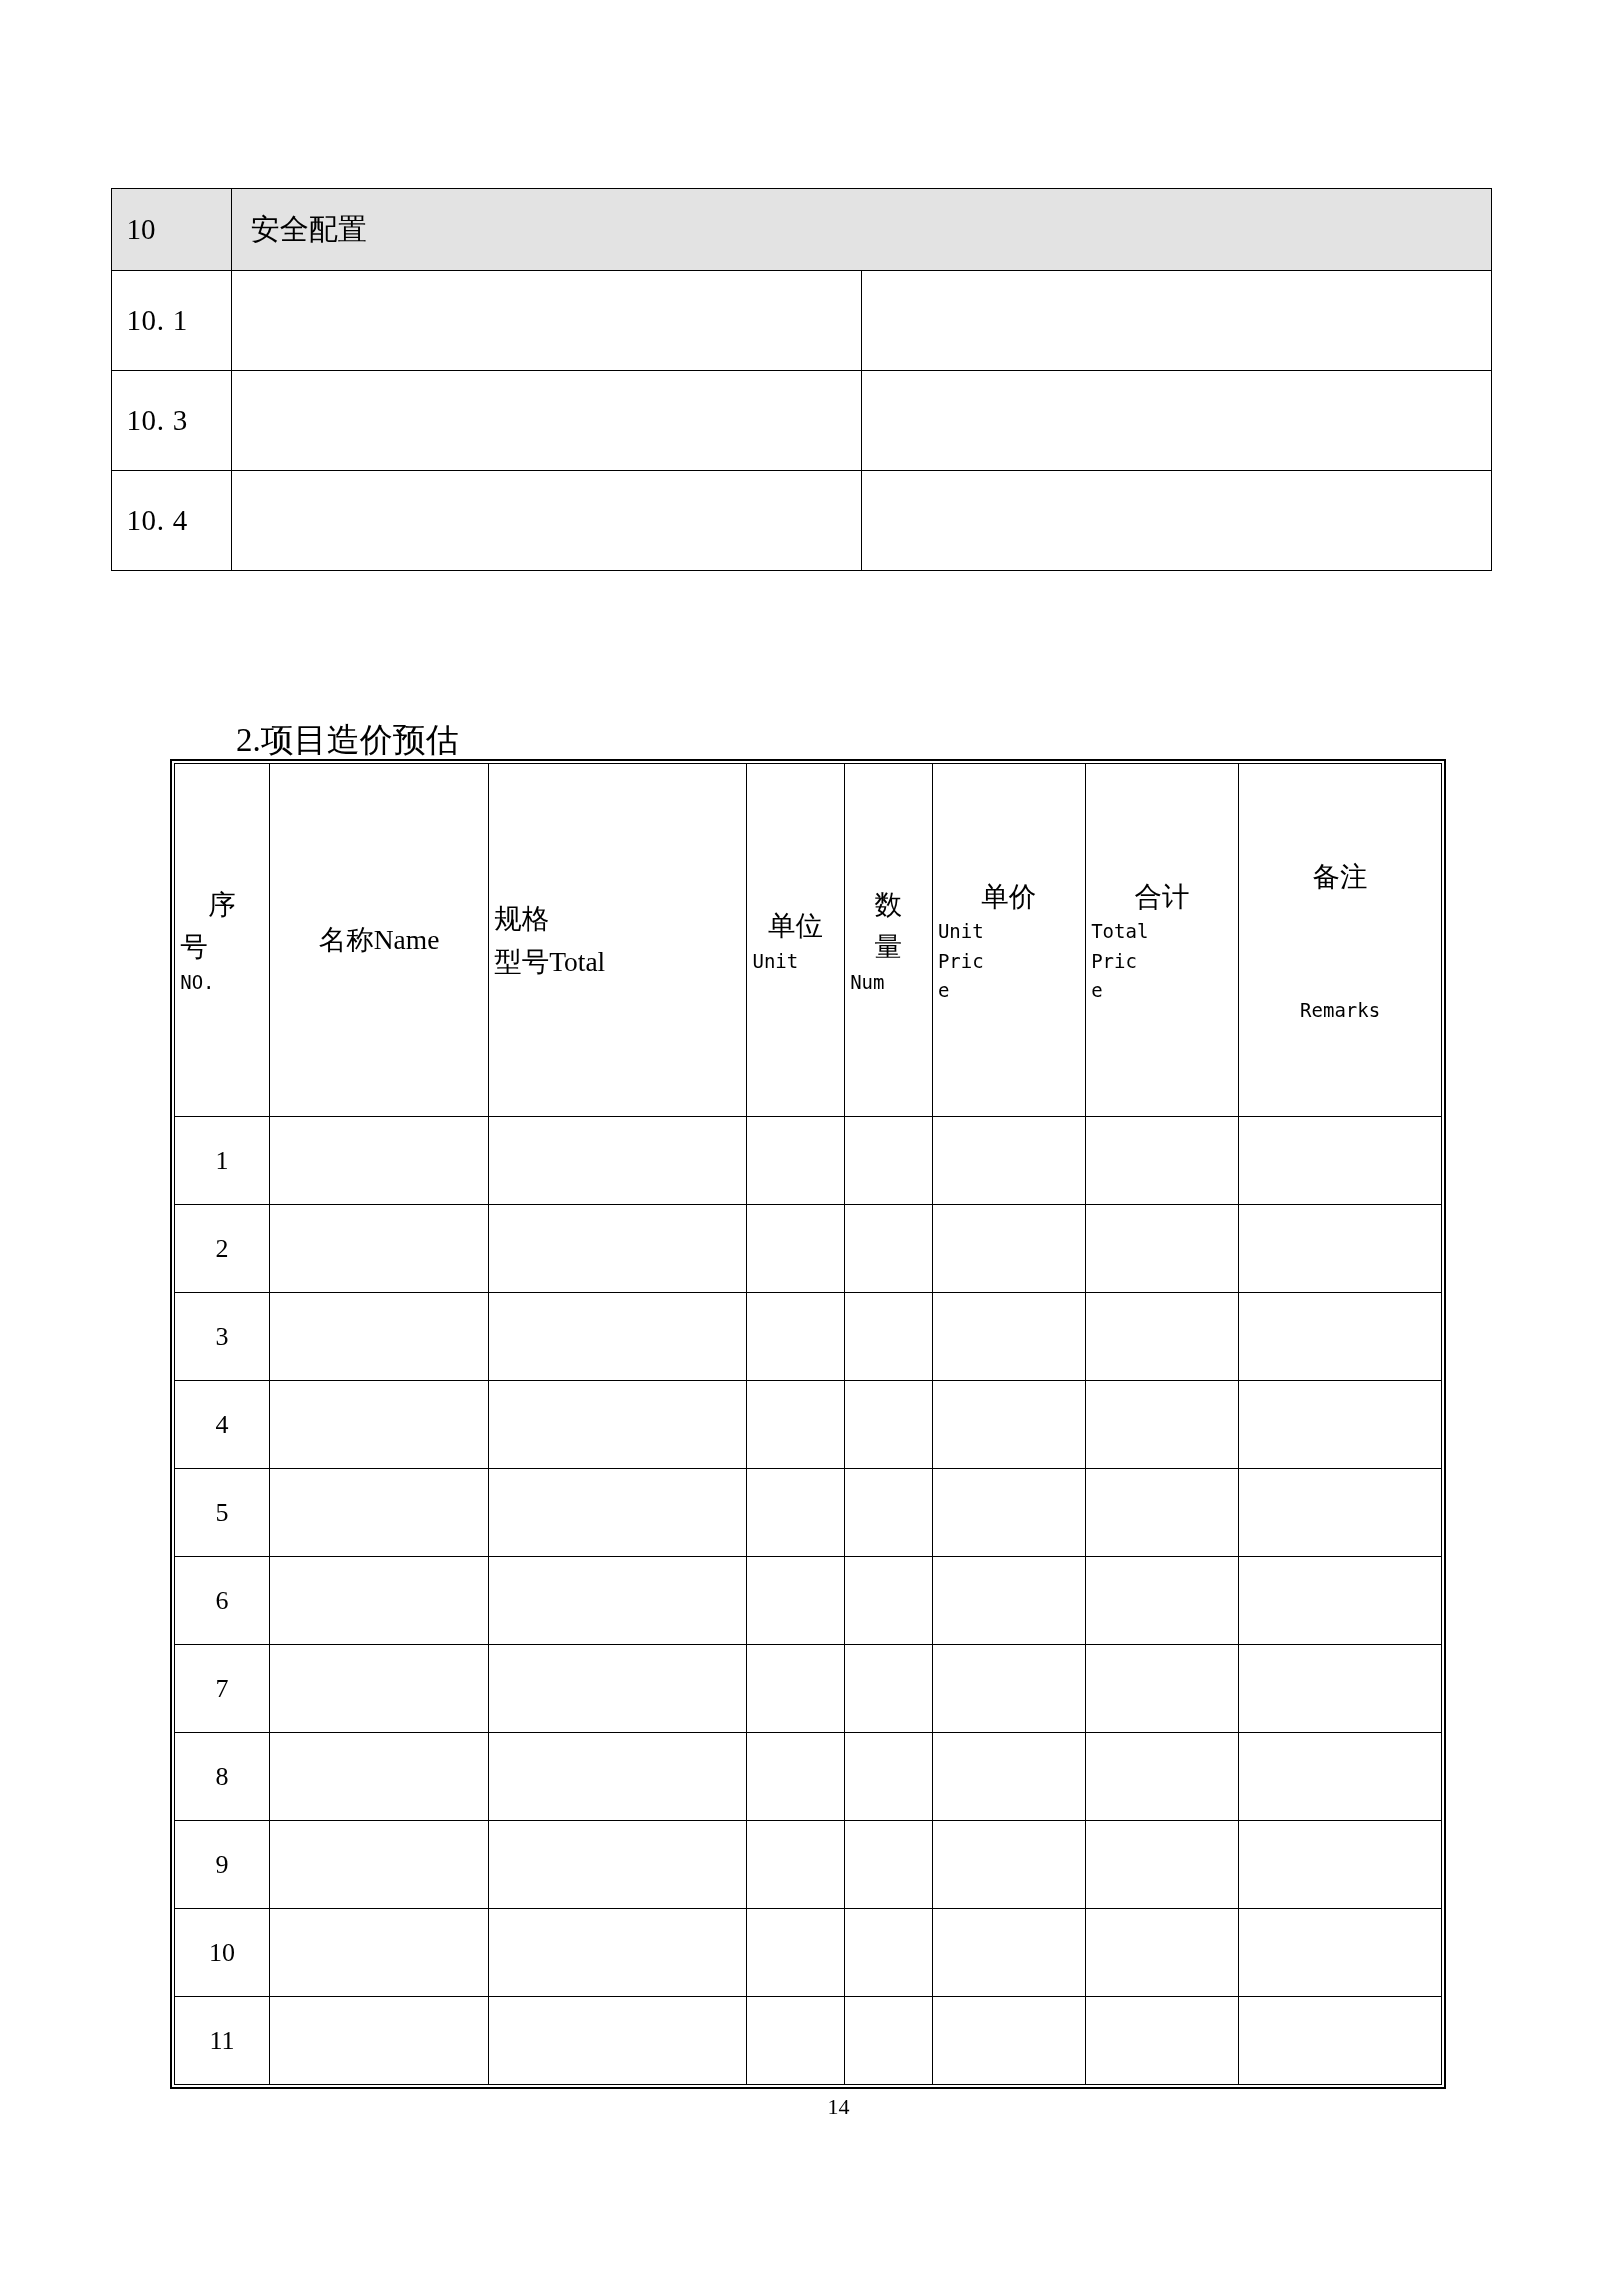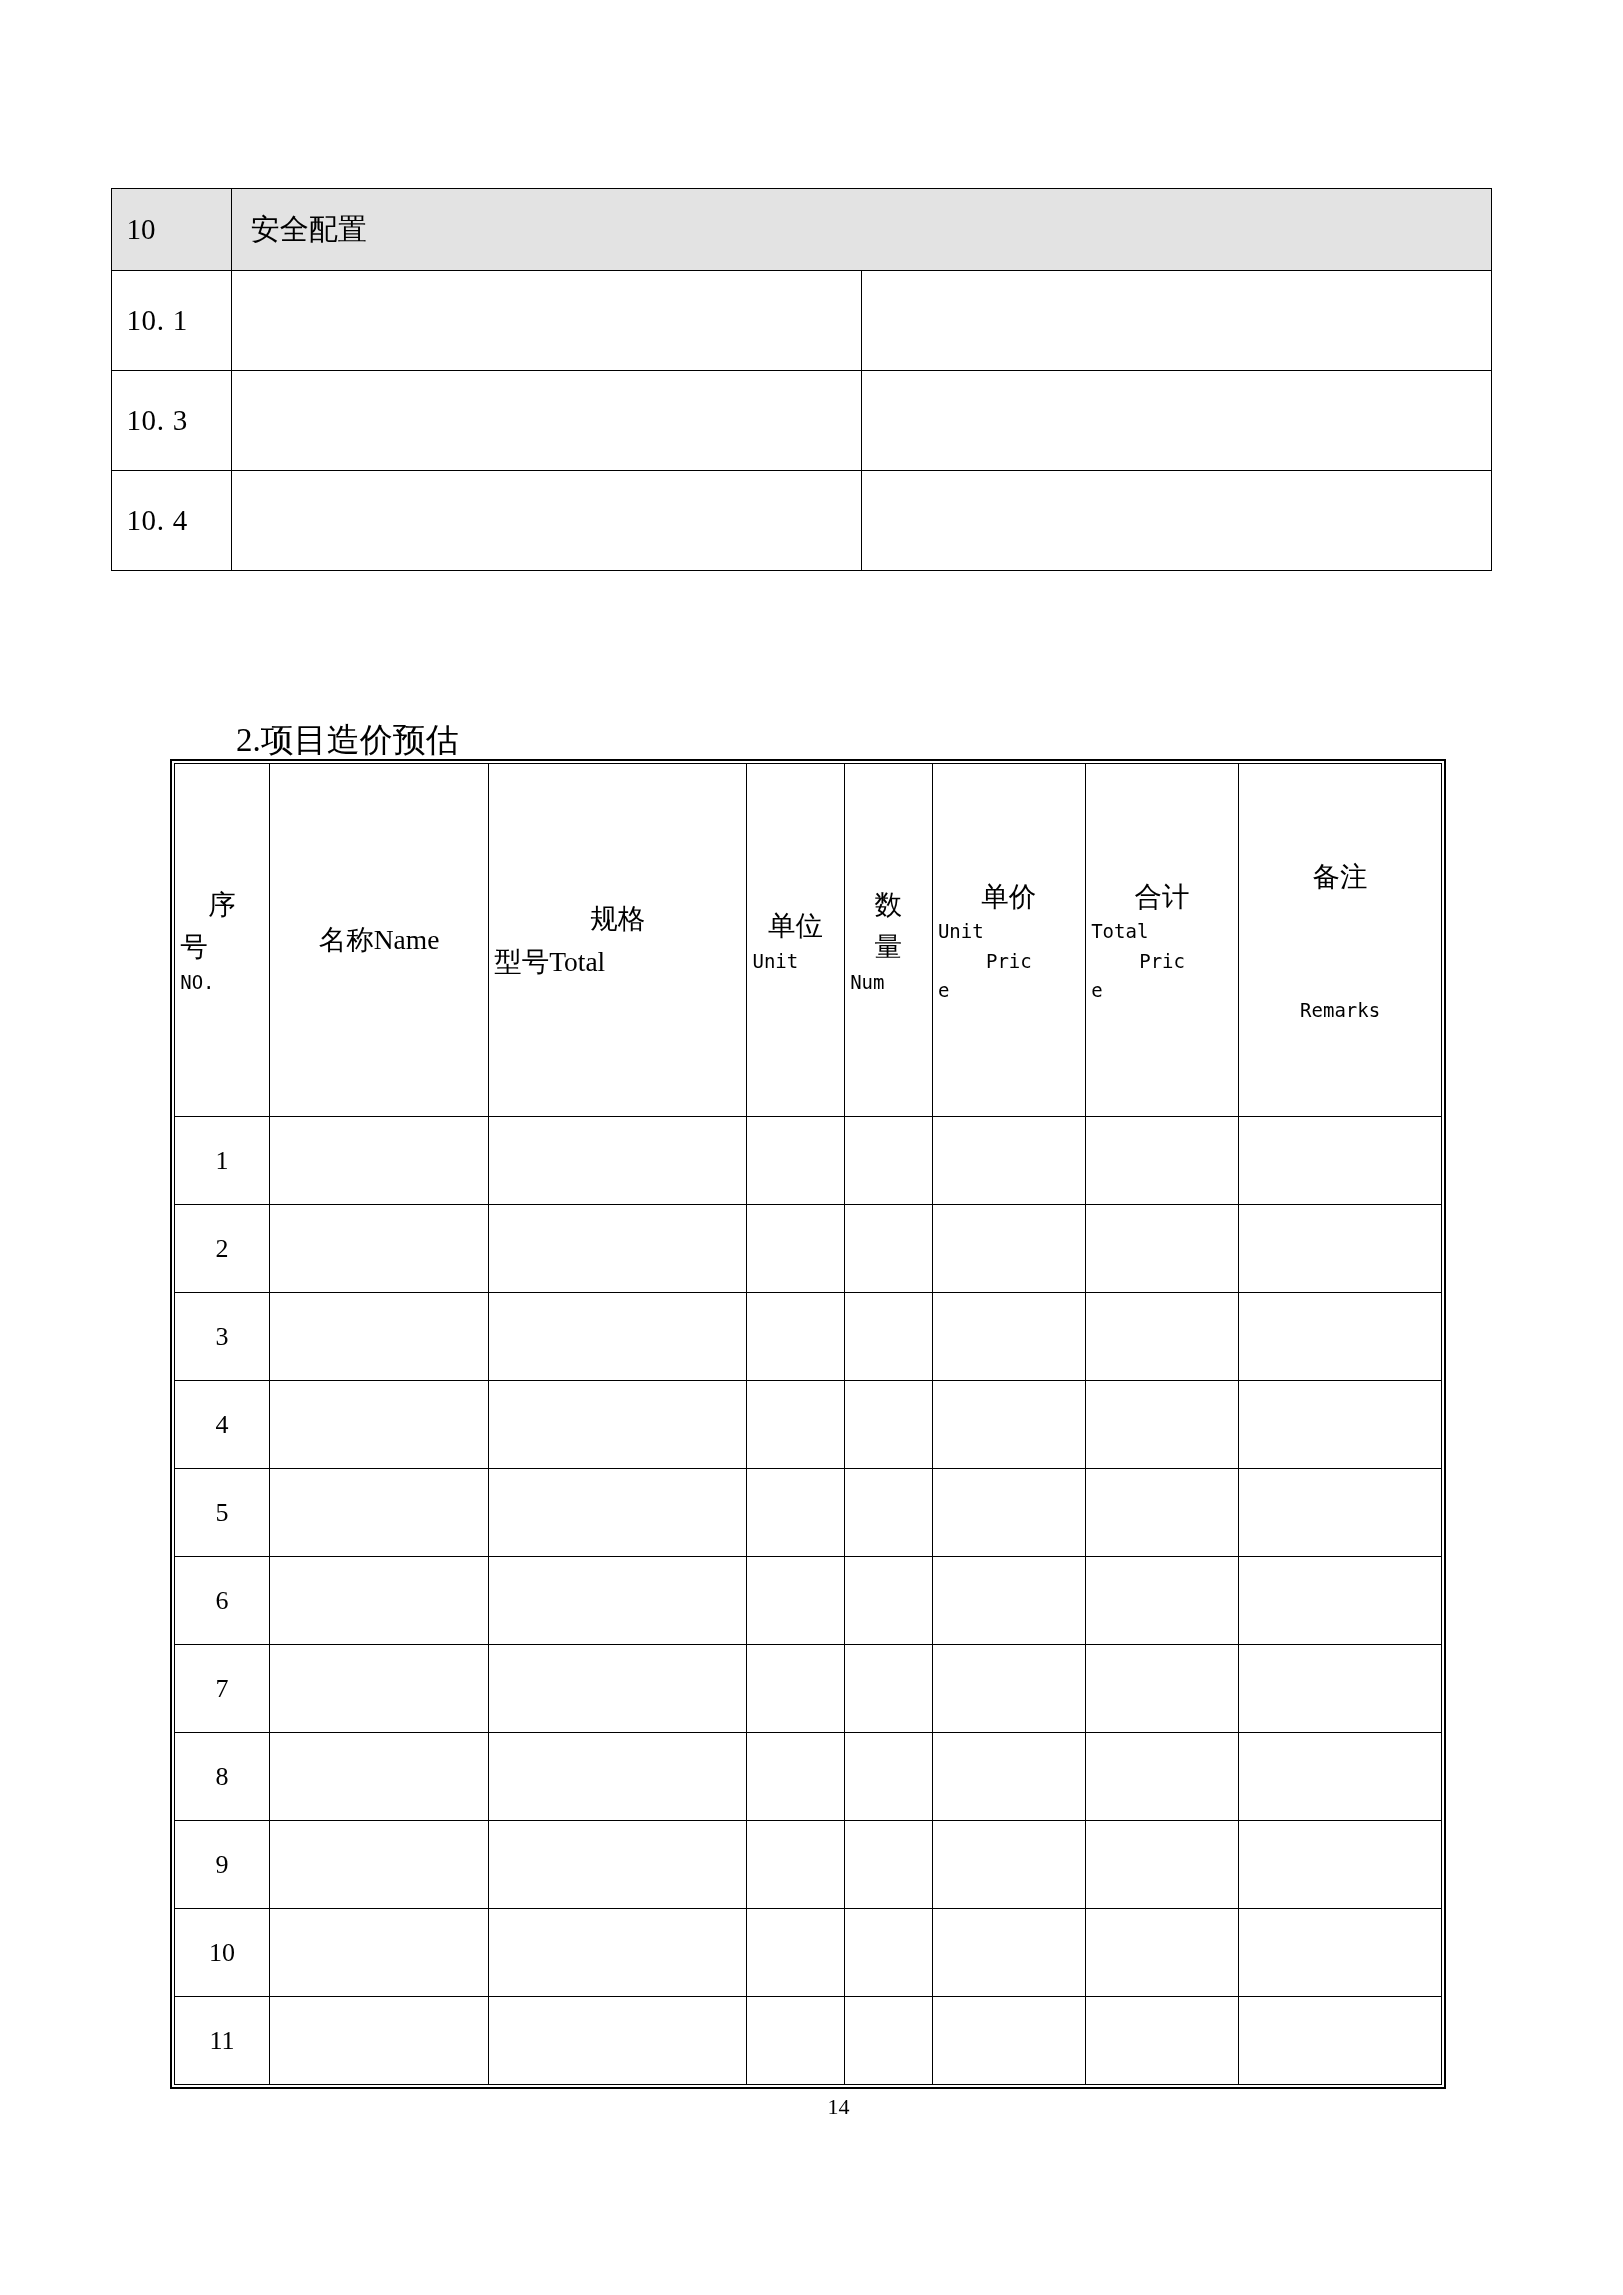--- a/index.html
+++ b/index.html
@@ -127,21 +127,21 @@
     font-size: 19px;
   }
   .hstack .en-serif {
     font-family: "Liberation Serif", "DejaVu Serif", serif;
     font-size: 27.5px;
   }
 
   
   .stack-center { text-align: center; }
   .line-l { display: block; text-align: left; white-space: nowrap; }
-  .line-r { display: block; text-align: center; white-space: nowrap; }
+  .line-r { display: block; text-align: left; white-space: nowrap; }
   .line-c { display: block; text-align: center; white-space: nowrap; }
 
   
   .c-no     { width: 77px; }
   .c-name   { width: 177px; }
   .c-type   { width: 209px; }
   .c-unit   { width: 79px; }
   .c-num    { width: 71px; }
   .c-uprice { width: 124px; }
   .c-tprice { width: 124px; }

